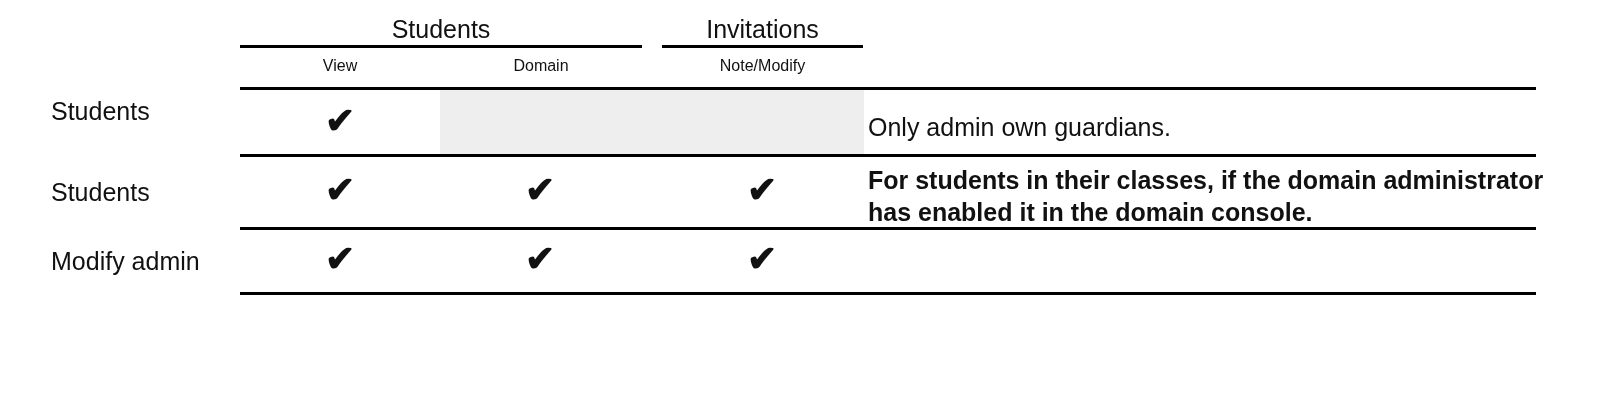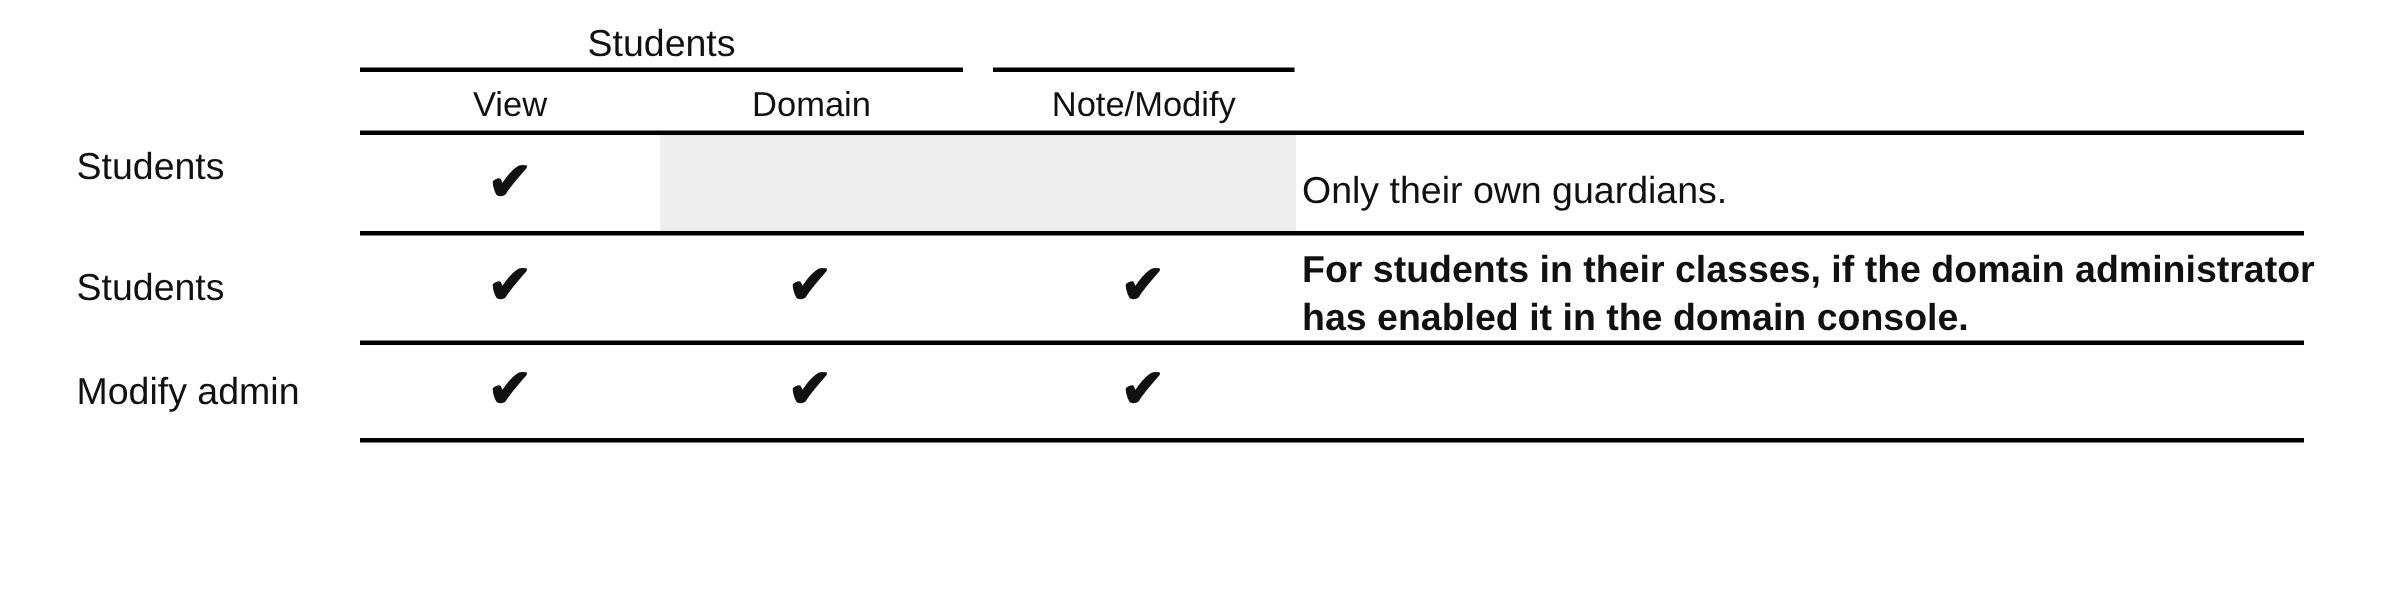--- a/index.html
+++ b/index.html
@@ -51,21 +51,21 @@
     position: absolute;
     top: 45px;
     height: 3px;
     background: #000000;
   }
   #rule-guardians { left: 240px; width: 402px; }
   #rule-invitations { left: 662px; width: 201px; }
 
   
   .col-label {
-    font-size: 23px;
+    font-size: 16px;
     text-align: center;
     top: 58px;
   }
   #col-view        { left: 240px; width: 200px; }
   #col-modify      { left: 440px; width: 202px; }
   #col-viewmodify  { left: 662px; width: 201px; }
 
   
   .row-rule {
     position: absolute;
@@ -135,38 +135,39 @@
     top: 341px;
     font-size: 25px;
   }
 </style>
 </head>
 <body>
 
 <div id="capability-table">
 
   <div class="txt group-label" id="group-guardians">Students</div>
+  <div class="txt group-label" id="group-invitations">Invitations</div>
 
   <div class="group-rule" id="rule-guardians"></div>
   <div class="group-rule" id="rule-invitations"></div>
 
   <div class="txt col-label" id="col-view">View</div>
   <div class="txt col-label" id="col-modify">Domain</div>
   <div class="txt col-label" id="col-viewmodify">Note/Modify</div>
 
   <div id="shade-students"></div>
 
   <div class="row-rule" id="rule-head"></div>
   <div class="row-rule" id="rule-r1"></div>
   <div class="row-rule" id="rule-r2"></div>
   <div class="row-rule" id="rule-r3"></div>
 
   <div class="txt row-label" id="label-students">Students</div>
   <div class="check c-view r-students">✔</div>
-  <div class="desc" id="desc-students">Only their own guardians.</div>
+  <div class="desc" id="desc-students">Only admin own guardians.</div>
 
   <div class="txt row-label" id="label-teachers">Students</div>
   <div class="check c-view r-teachers">✔</div>
   <div class="check c-modify r-teachers">✔</div>
   <div class="check c-invite r-teachers">✔</div>
   <div class="desc" id="desc-teachers">For students in their classes, if the domain administrator
 has enabled it in the domain console.</div>
 
   <div class="txt row-label" id="label-domain-admin">Modify admin</div>
   <div class="check c-view r-domain-admin">✔</div>

